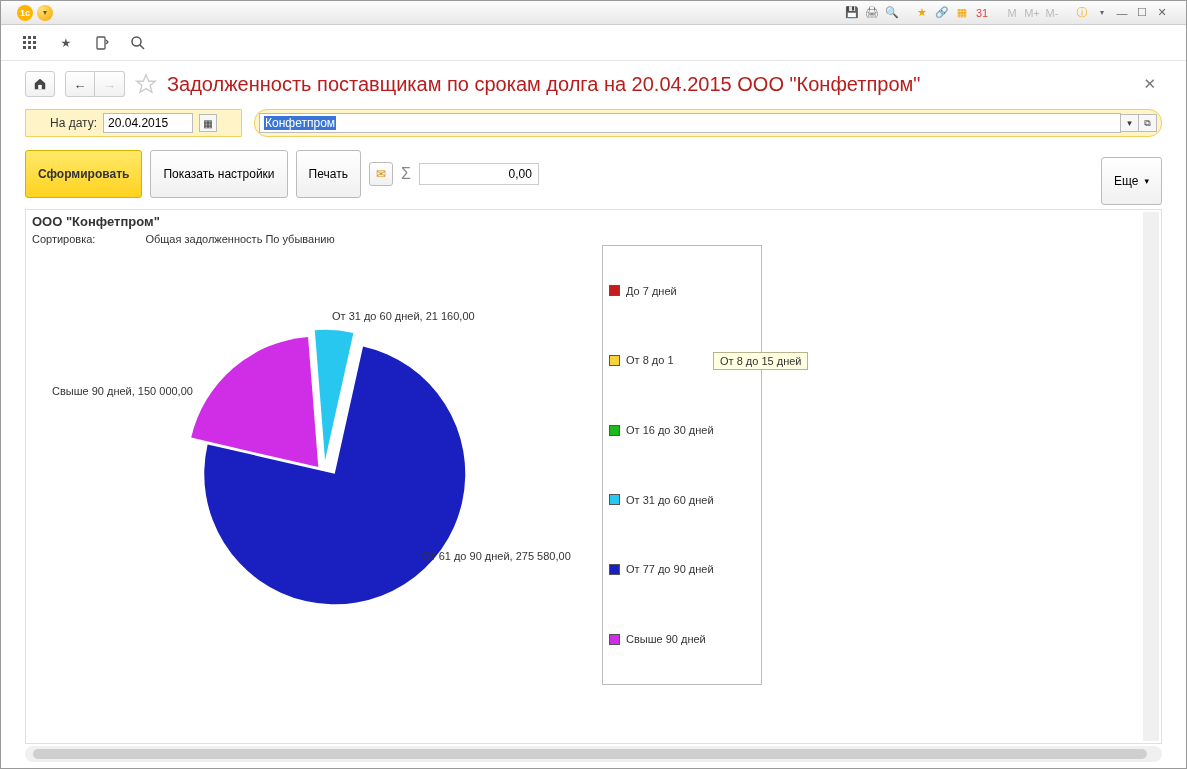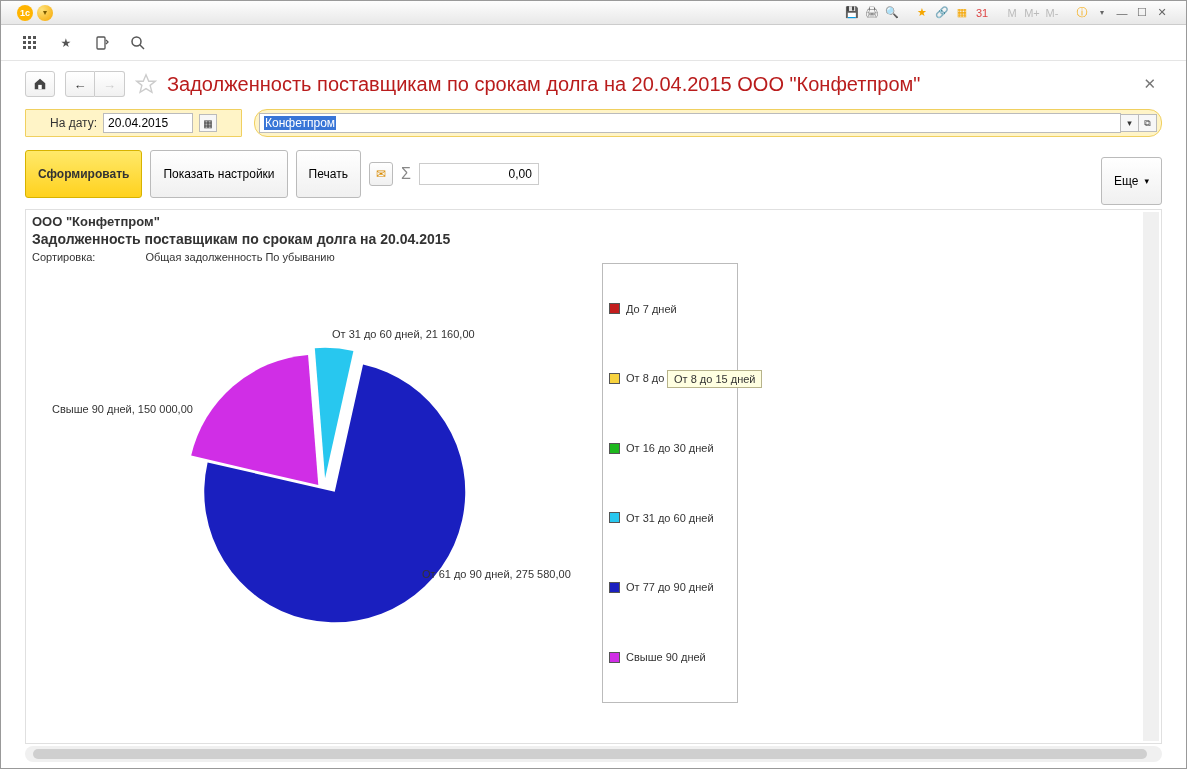--- a/index.html
+++ b/index.html
@@ -58,25 +58,25 @@
 .org-title { font-weight: bold; font-size: 13px; }
 .rep-title { font-weight: bold; font-size: 14px; margin-top: 2px; }
 .sort-line { font-size: 11px; margin-top: 4px; display: flex; gap: 50px; }
 .chart-zone { position: relative; height: 450px; }
 
 .pie-wrap { position: absolute; left: 150px; top: 80px; }
 .pie-svg { width: 290px; height: 290px; }
 
 .slice-label { position: absolute; font-size: 11px; white-space: nowrap; }
 
-.legend-box { position: absolute; left: 570px; top: 0px; width: 136px; height: 440px; border: 1px solid #bbb; background: #fff; padding: 10px 6px; display: flex; flex-direction: column; justify-content: space-around; }
+.legend-box { position: absolute; left: 570px; top: 0px; width: 160px; height: 440px; border: 1px solid #bbb; background: #fff; padding: 10px 6px; display: flex; flex-direction: column; justify-content: space-around; }
 .legend-item { display: flex; align-items: center; gap: 6px; font-size: 11px; }
 .legend-sw { width: 11px; height: 11px; border: 1px solid #555; flex-shrink: 0; }
 
-.tooltip { position: absolute; background: #ffffe1; border: 1px solid #b7b38b; padding: 2px 6px; font-size: 11px; white-space: nowrap; }
+.tooltip { position: absolute; background: #ffffe1; border: 1px solid #b7b38b; padding: 2px 6px; font-size: 11px; white-space: nowrap; margin-left: 46px; }
 
 .report-scroll-v { position: absolute; right: 2px; top: 2px; width: 16px; bottom: 2px; background: #f0f0f0; }
 .hscroll { margin: 2px 24px 4px 24px; height: 16px; background: #f0f0f0; border-radius: 8px; position: relative; }
 .hscroll-thumb { position: absolute; left: 8px; top: 3px; height: 10px; width: 98%; background: #cfcfcf; border-radius: 6px; }
 </style>
 </head>
 <body>
 
 <div class="titlebar">
   <div class="tb-left">
@@ -180,21 +180,20 @@
   <button class="btn more">
       <span>Еще</span>
       <span class="caret">▾</span>
     </button>
 </div>
 
 <div class="report">
   <div class="report-scroll-v"></div>
   <div class="report-inner">
     <div class="org-title">ООО "Конфетпром"</div>
-    <div class="rep-title">Задолженность поставщикам по срокам долга на 20.04.2015</div>
     <div class="sort-line">
       <span>Сортировка:</span>
       <span>Общая задолженность По убыванию</span>
     </div>
 
     <div class="chart-zone">
 
       <div class="pie-wrap">
         <svg class="pie-svg" viewBox="-150 -150 300 300">
 

